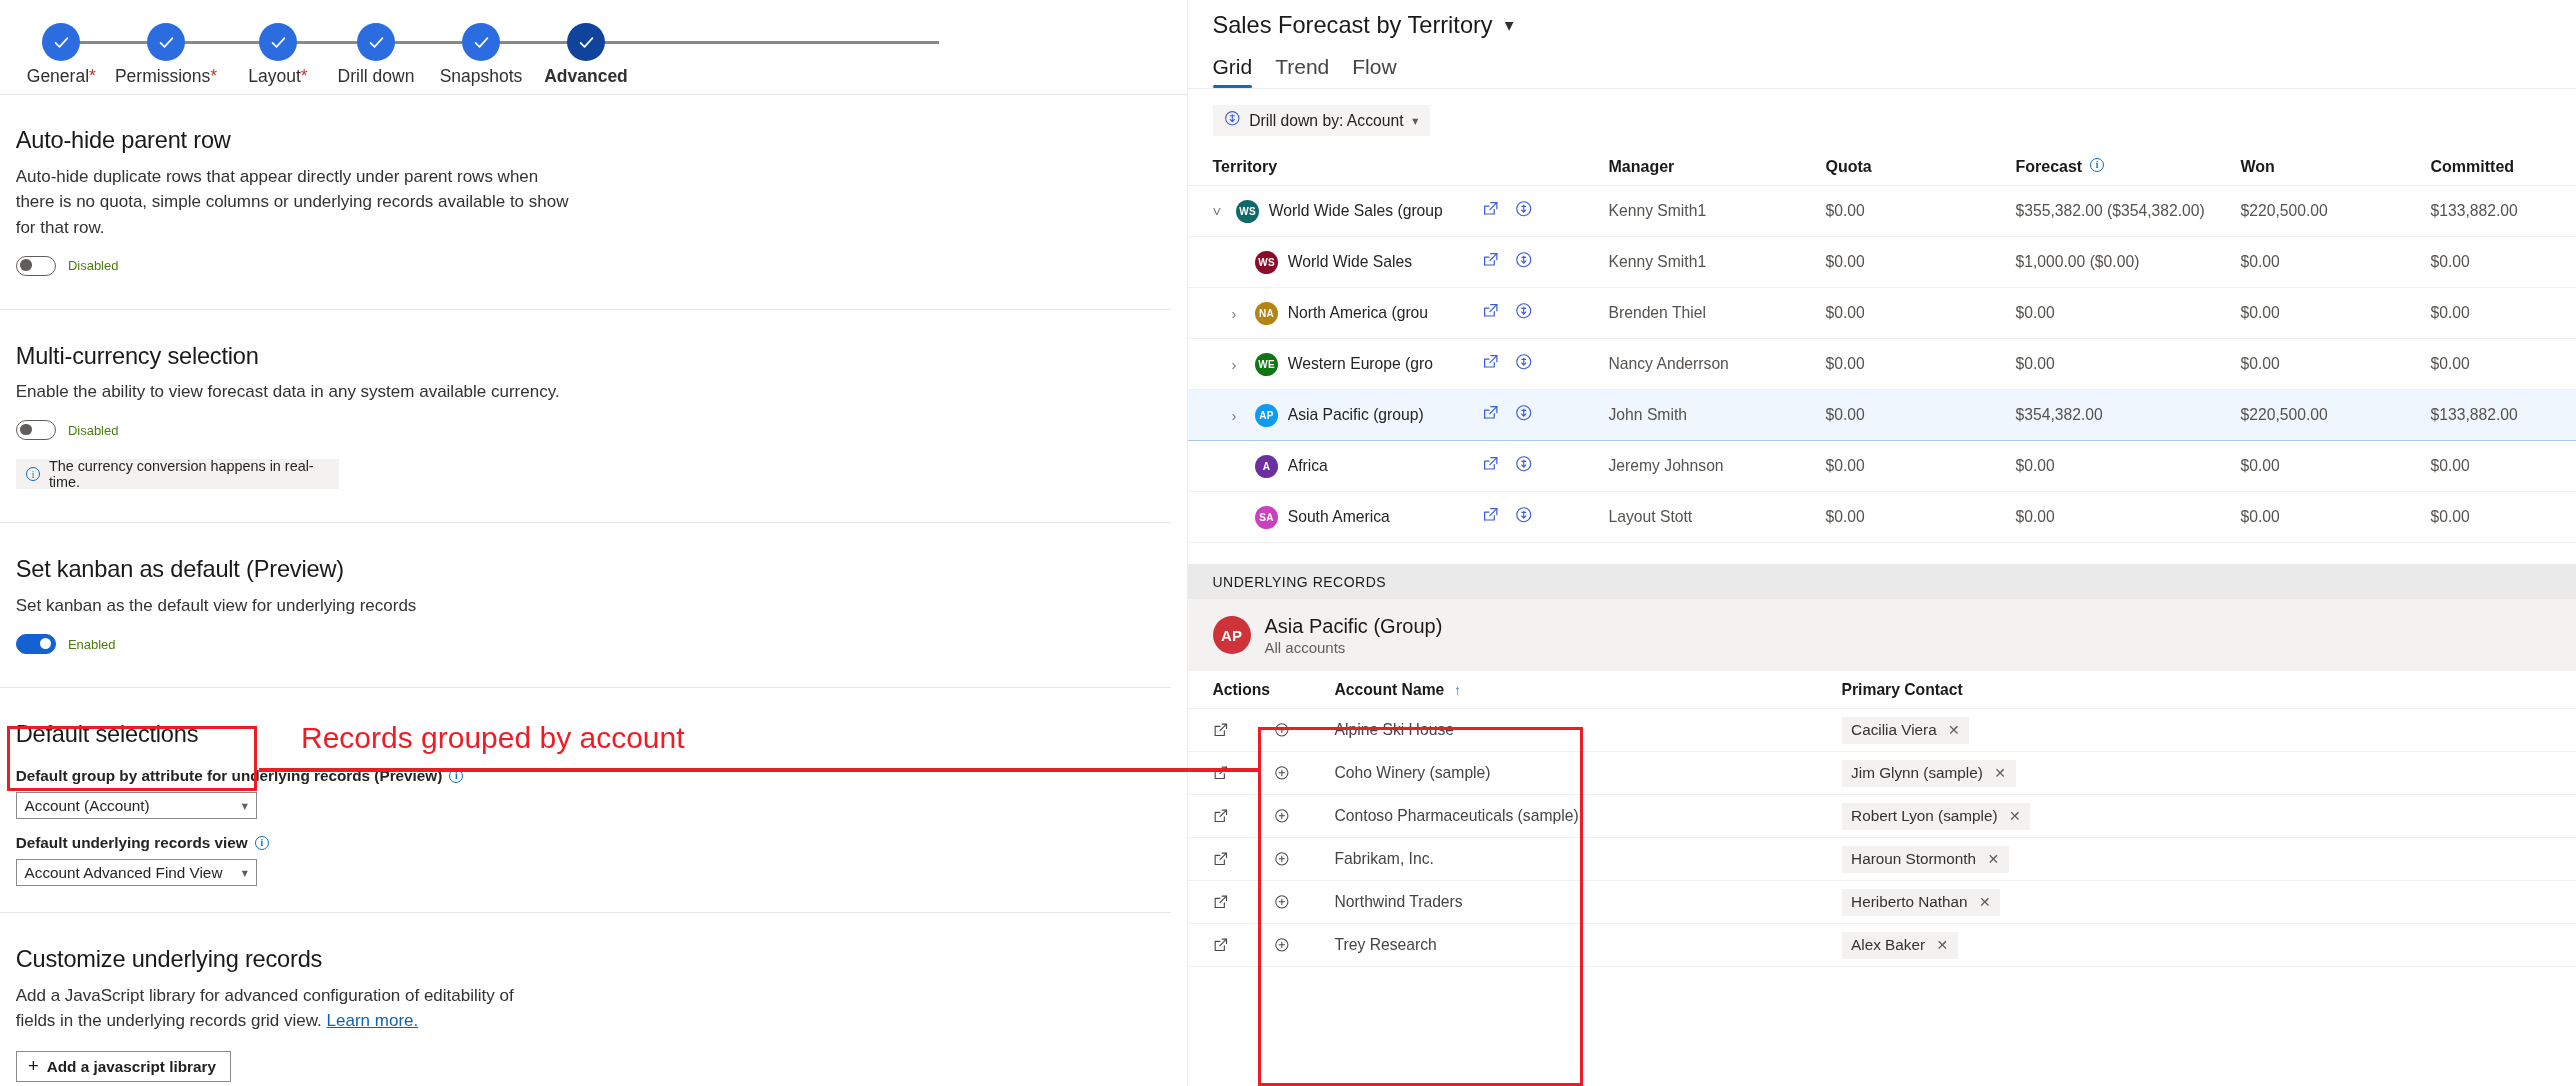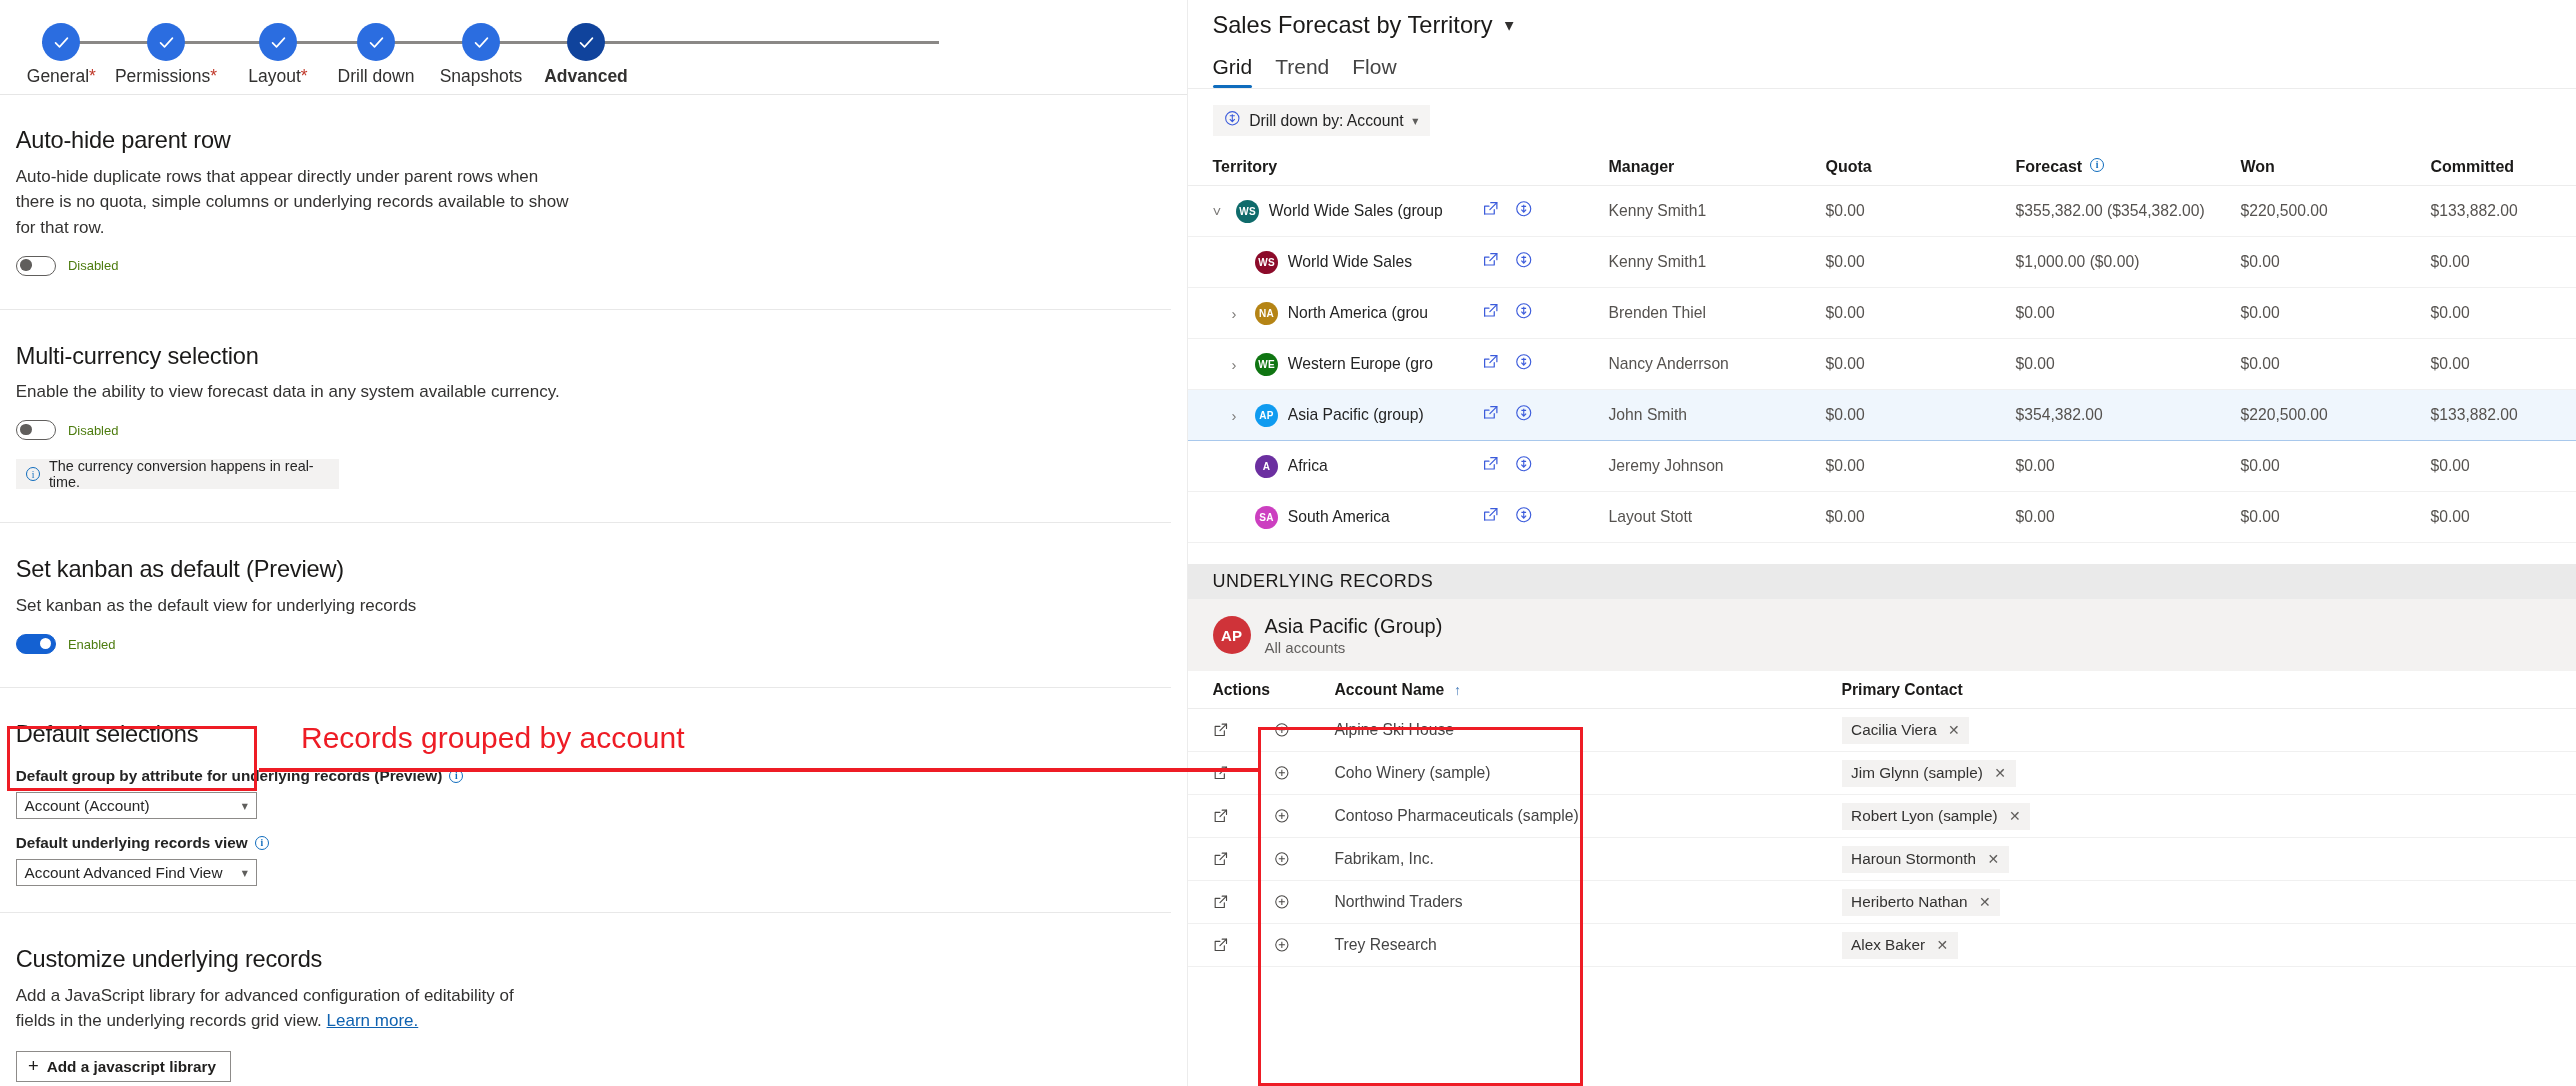--- a/index.html
+++ b/index.html
@@ -161,21 +161,21 @@
     color:#fff; font-size:10px; font-weight:700;
     display:flex;align-items:center;justify-content:center; letter-spacing:0.3px;
   }
   .tname { white-space:nowrap; overflow:hidden; color:#242424; }
   .acts { display:flex; gap:15.7px; color:#3b5bdb; }
 
   
   .ur-band {
     margin-top: 21px; background:#eaeaea; height: 35px;
     display:flex; align-items:center; padding-left: 24.5px;
-    font-size: 18px; letter-spacing:0.5px; color:#1b1a19;
+    font-size: 14px; letter-spacing:0.5px; color:#1b1a19;
     width:1389px;
   }
   .ur-head {
     background:#f3f2f1; height: 72px; display:flex; align-items:center;
     gap:14px; padding-left: 24.5px; width:1389px;
   }
   .ur-ava {
     width:38px;height:38px;border-radius:50%;background:#cf3339;
     color:#fff;font-size:15px;font-weight:700;
     display:flex;align-items:center;justify-content:center;

